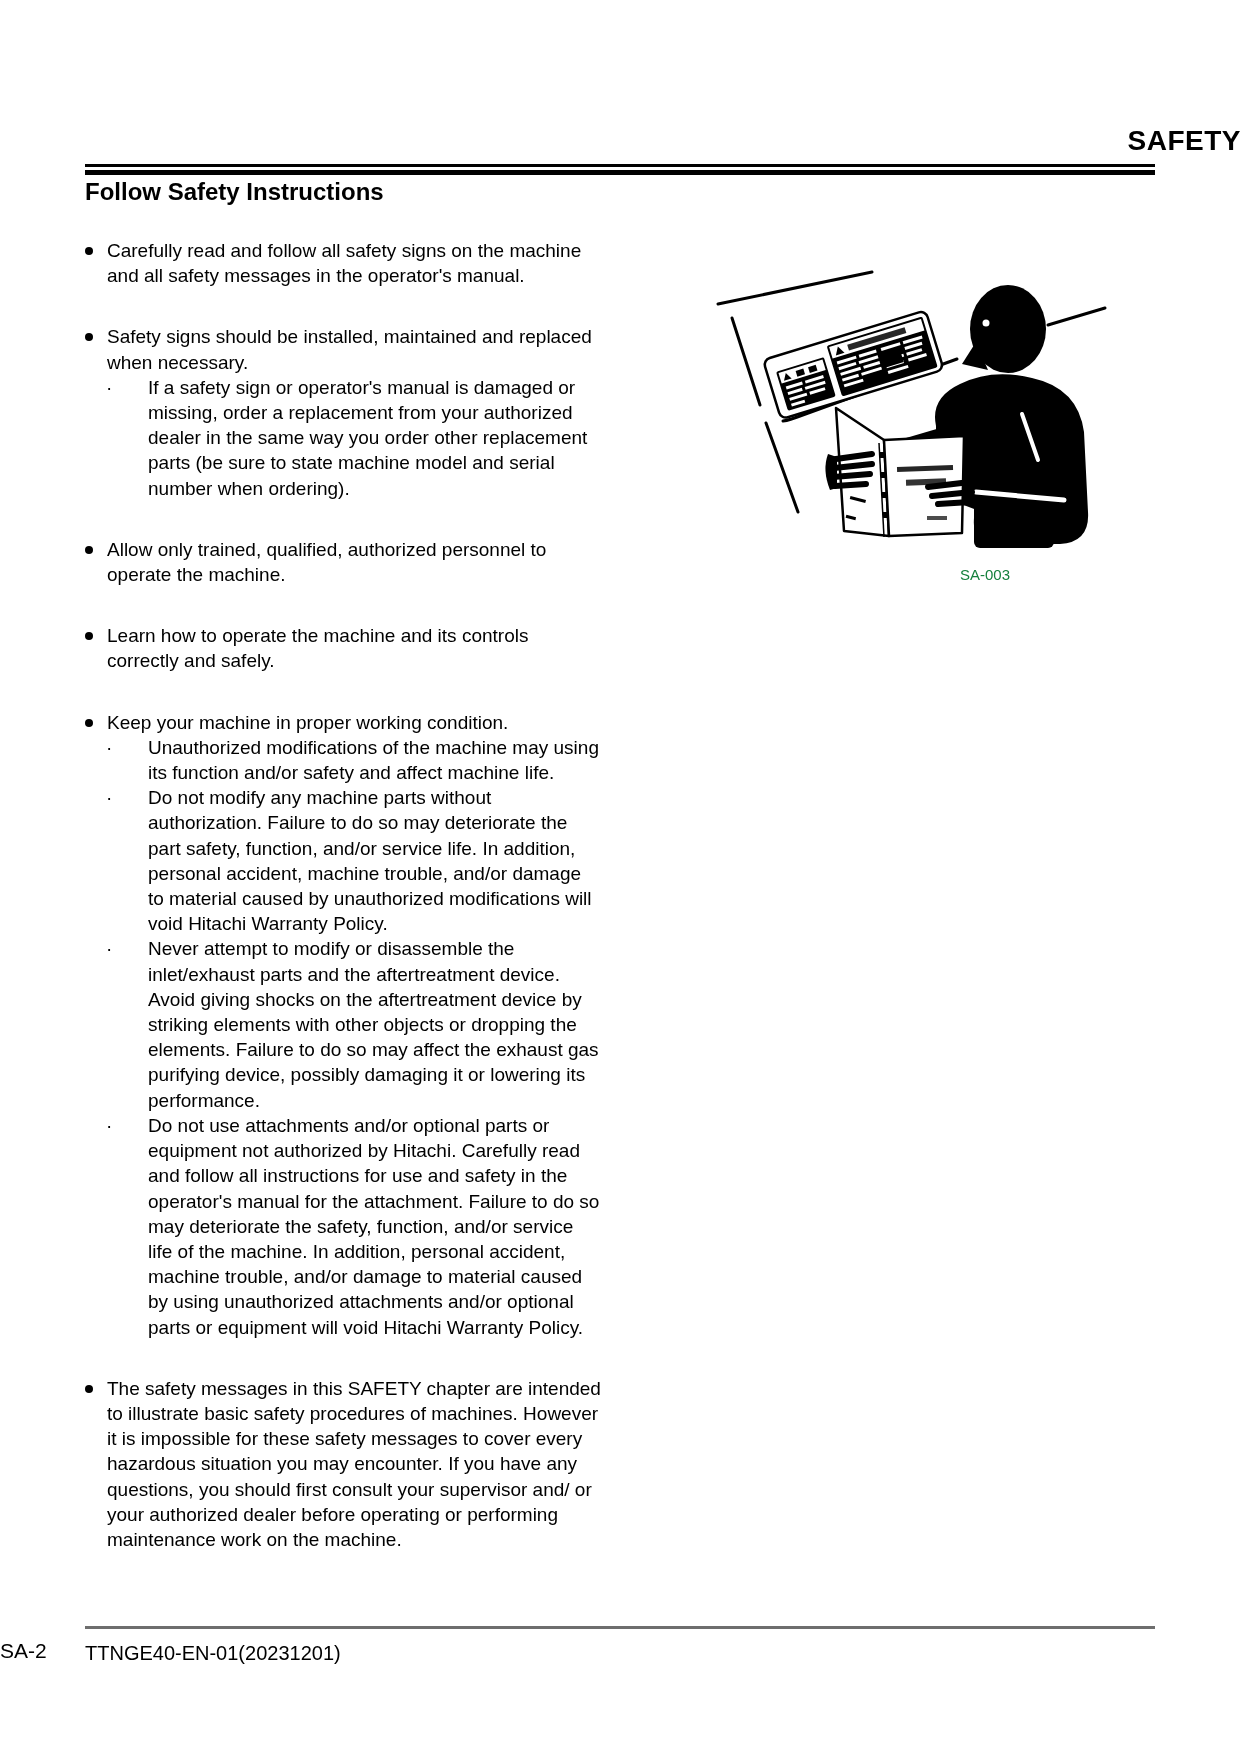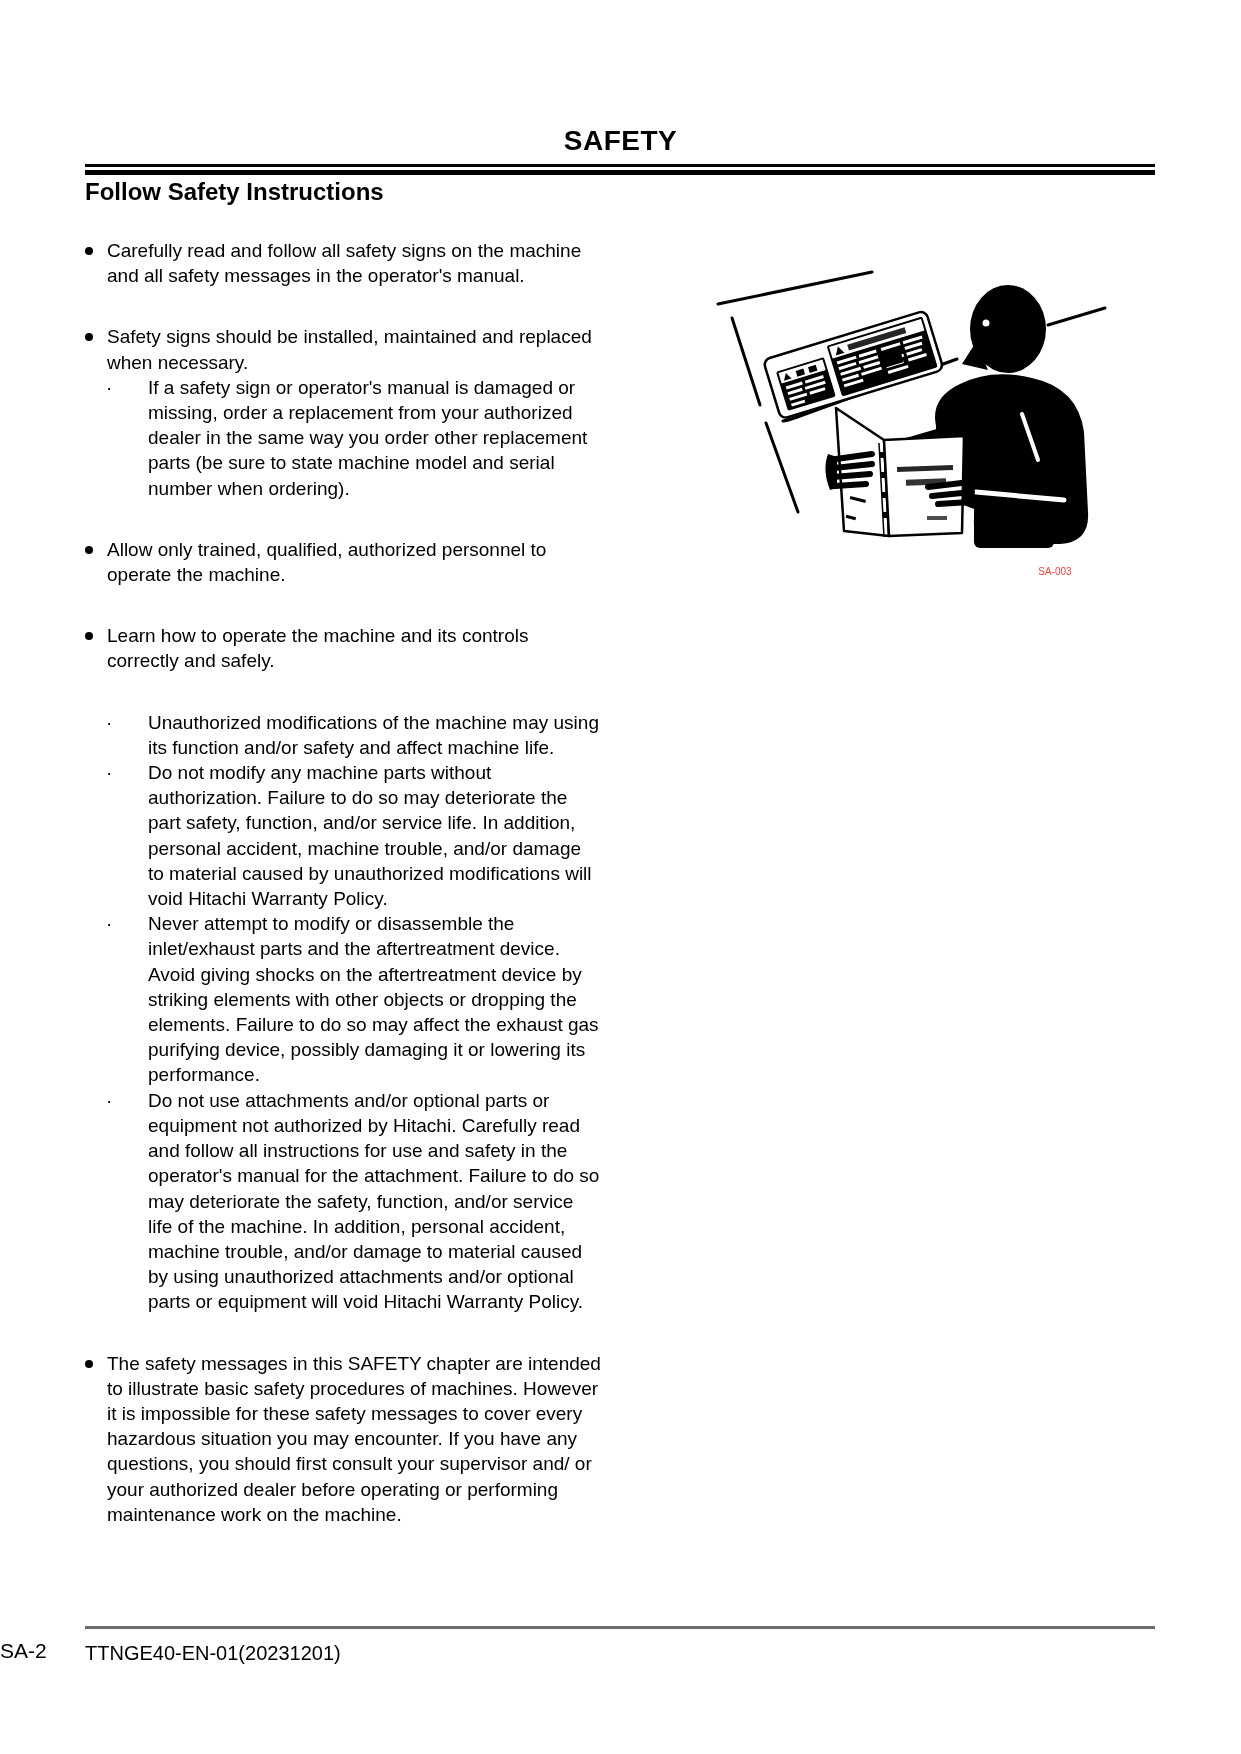--- a/index.html
+++ b/index.html
@@ -1,21 +1,21 @@
 <!DOCTYPE html>
 <html><head>
 <meta charset="utf-8">
 <style>
   html,body { margin:0; padding:0; background:#fff; }
   body { width:1241px; height:1754px; font-family:"Liberation Sans", sans-serif; color:#000; }
   .page { position:relative; width:1241px; height:1754px; background:#ffffff; overflow:hidden; }
 
   .header-title {
     position:absolute; top:125px; left:0; width:100%;
-    text-align:center; font-size:28px; font-weight:bold; letter-spacing:0.5px;
+    text-align:right; font-size:28px; font-weight:bold; letter-spacing:0.5px;
   }
   .header-rule { position:absolute; left:85px; width:1070px; top:164px; }
   .header-rule .thin  { height:2.5px; background:#000; }
   .header-rule .gap   { height:3.5px; background:#fff; }
   .header-rule .thick { height:5px;   background:#000; }
 
   .section-title {
     position:absolute; top:178px; left:85px;
     font-size:24px; font-weight:bold;
   }
@@ -32,21 +32,21 @@
   }
   .b-text { flex:1; }
   .sub-row { display:flex; padding-left:21px; }
   .s-marker { flex:none; width:17px; font-size:19px; line-height:25.2px; }
   .s-text { flex:1;margin-left:25px; }
 
   .figure { position:absolute; left:640px; top:240px; width:520px; height:330px; }
   .figure svg { display:block; }
   .figure-caption {
     position:absolute; top:566px; left:960px; width:190px;
-    text-align:center; font-size:10px; color:#ef4444;
+    text-align:left; font-size:15px; color:#15803d;
   }
 
   .footer-rule { position:absolute; left:85px; width:1070px; top:1626px; height:3px; background:#6e6e6e; }
   .footer-left { position:absolute; left:85px; top:1642px; font-size:20px; }
   .footer-center { position:absolute; left:0; top:1639px; width:100%; font-size:21px; }
 </style>
 </head>
 <body>
 
 <div class="page">
@@ -88,20 +88,24 @@
     </div>
 
     <div class="bullet-group">
       <div class="bullet-row">
         <span class="b-marker"></span>
         <div class="b-text">Learn how to operate the machine and its controls correctly and safely.</div>
       </div>
     </div>
 
     <div class="bullet-group">
+      <div class="bullet-row">
+        <span class="b-marker"></span>
+        <div class="b-text">Keep your machine in proper working condition.</div>
+      </div>
       <div class="sub-row">
         <span class="s-marker">·</span>
         <div class="s-text">Unauthorized modifications of the machine may using its function and/or safety and affect machine life.</div>
       </div>
       <div class="sub-row">
         <span class="s-marker">·</span>
         <div class="s-text">Do not modify any machine parts without authorization. Failure to do so may deteriorate the part safety, function, and/or service life. In addition, personal accident, machine trouble, and/or damage to material caused by unauthorized modifications will void Hitachi Warranty Policy.</div>
       </div>
       <div class="sub-row">
         <span class="s-marker">·</span>

